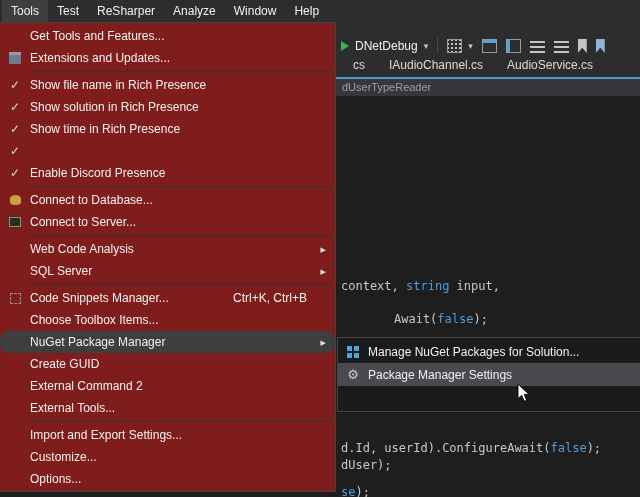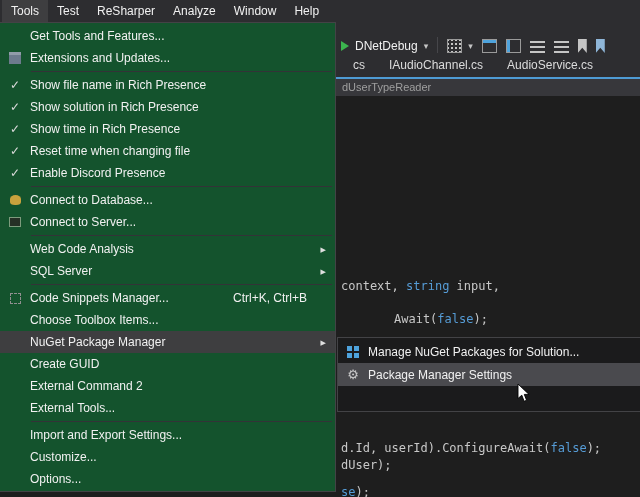--- a/index.html
+++ b/index.html
@@ -41,24 +41,24 @@
   .editor{position:absolute;top:96px;left:0;right:0;bottom:0;z-index:0;}
   .code{position:absolute;font-family:"DejaVu Sans Mono",monospace;font-size:12px;color:#c8c8c8;white-space:pre;}
   .kw{color:#569cd6;}
   .lineA{left:341px;top:183px;}
   .lineB{left:394px;top:216px;text-align:center;}
   .lineC{left:341px;top:345px;}
   .lineD{left:341px;top:362px;}
   .lineE{left:341px;top:389px;}
 
   
-  .menu{position:absolute;left:0;top:22px;width:336px;bottom:5px;background:#14532d;
+  .menu{position:absolute;left:0;top:22px;width:336px;bottom:5px;background:#7f1d1d;
         border:1px solid #434346;border-left:none;box-sizing:border-box;padding-top:2px;z-index:5;}
   .mi{height:22px;display:flex;align-items:center;position:relative;cursor:default;}
-  .mi.hl{background:#3e3e40;}
+  .mi.hl{background:#3e3e40;border-radius:9px;}
   .micon{width:30px;flex:0 0 30px;display:flex;justify-content:center;align-items:center;}
   .lbl{color:#f1f1f1;white-space:nowrap;}
   .check{color:#d8d8d8;font-size:12px;line-height:1;}
   .shortcut{margin-left:auto;margin-right:28px;color:#f1f1f1;}
   .sub-arrow{position:absolute;right:9px;top:50%;transform:translateY(-50%);font-size:7px;color:#e0e0e0;line-height:1;}
   .msep{height:5px;position:relative;}
   .msep::after{content:"";position:absolute;left:31px;right:3px;top:2px;height:1px;background:#333337;}
   .ic-ext{width:12px;height:12px;background:#6d7b8d;box-shadow:inset 0 3px 0 rgba(255,255,255,.25);}
   .ic-db{width:11px;height:10px;background:#c9a23d;border-radius:50% 50% 45% 45%/40% 40% 30% 30%;}
   .ic-srv{width:12px;height:10px;border:1px solid #7d9b7d;box-sizing:border-box;background:#253025;}
@@ -159,21 +159,20 @@
     <div class="mi">
       <span class="micon">
           <span class="check">✓</span>
         </span>
       <span class="lbl">Show time in Rich Presence</span>
     </div>
     <div class="mi">
       <span class="micon">
           <span class="check">✓</span>
         </span>
-      <span class="lbl">Reset time when changing file</span>
     </div>
     <div class="mi">
       <span class="micon">
           <span class="check">✓</span>
         </span>
       <span class="lbl">Enable Discord Presence</span>
     </div>
     <div class="msep"></div>
     <div class="mi">
       <span class="micon">

